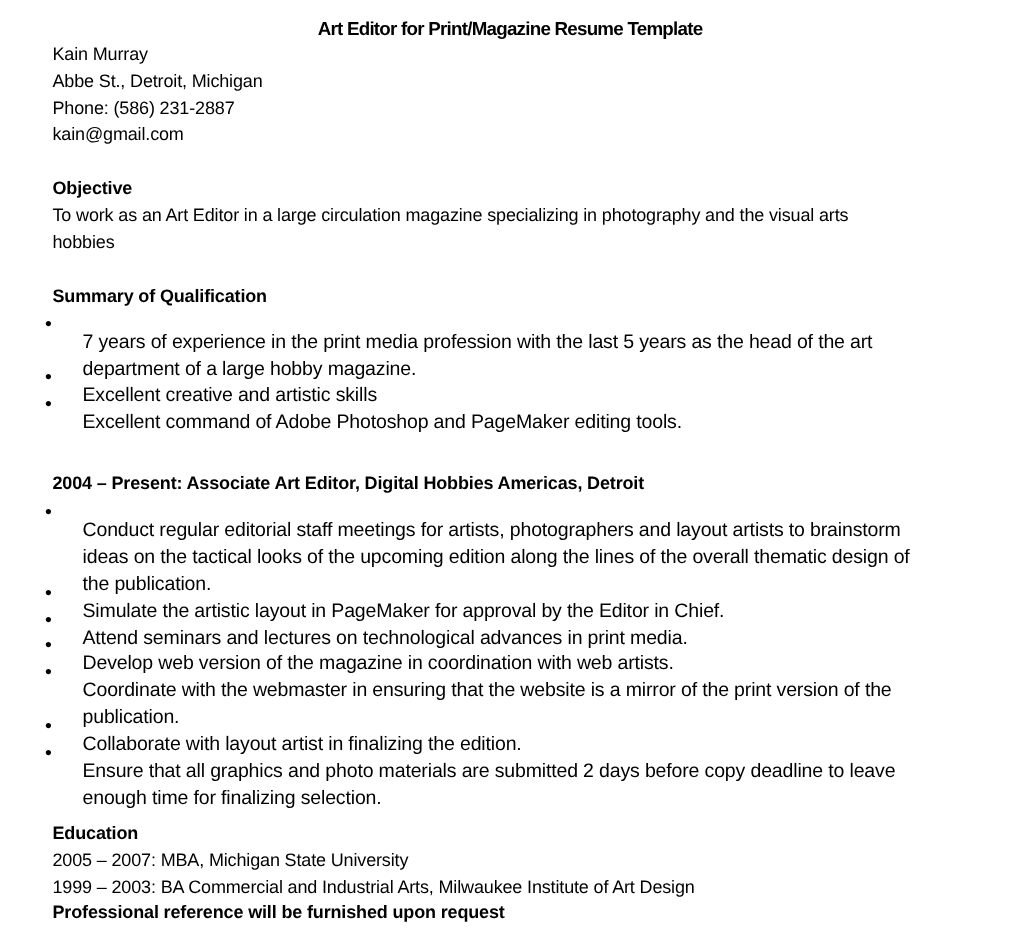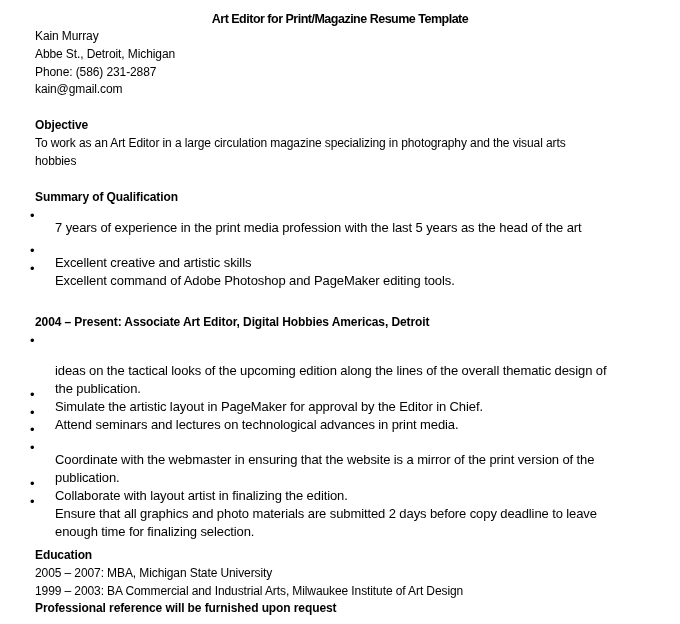--- a/index.html
+++ b/index.html
@@ -39,38 +39,41 @@
   <div class="line" style="top:81px">kain@gmail.com</div>
 
   <div class="line bold" style="top:117px">Objective</div>
   <div class="line" style="top:135px">To work as an Art Editor in a large circulation magazine specializing in photography and the visual arts</div>
   <div class="line" style="top:153px">hobbies</div>
 
   <div class="line bold" style="top:189px">Summary of Qualification</div>
 
   <div class="bullet" style="top:207px">•</div>
   <div class="btext" style="top:207px">7 years of experience in the print media profession with the last 5 years as the head of the art</div>
+  <div class="btext" style="top:225px">department of a large hobby magazine.</div>
   <div class="bullet" style="top:242px">•</div>
   <div class="btext" style="top:242px">Excellent creative and artistic skills</div>
   <div class="bullet" style="top:260px">•</div>
   <div class="btext" style="top:260px">Excellent command of Adobe Photoshop and PageMaker editing tools.</div>
 
   <div class="line bold" style="top:314px">2004 – Present:  Associate Art Editor, Digital Hobbies Americas, Detroit</div>
 
   <div class="bullet" style="top:332px">•</div>
+  <div class="btext" style="top:332px">Conduct regular editorial staff meetings for artists, photographers and layout artists to brainstorm</div>
   <div class="btext" style="top:350px">ideas on the tactical looks of the upcoming edition along the lines of the overall thematic design of</div>
   <div class="btext" style="top:368px">the publication.</div>
 
   <div class="bullet" style="top:386px">•</div>
   <div class="btext" style="top:386px">Simulate the artistic layout in PageMaker for approval by the Editor in Chief.</div>
 
   <div class="bullet" style="top:404px">•</div>
   <div class="btext" style="top:404px">Attend seminars and lectures on technological advances in print media.</div>
 
   <div class="bullet" style="top:421px">•</div>
+  <div class="btext" style="top:421px">Develop web version of the magazine in coordination with web artists.</div>
 
   <div class="bullet" style="top:439px">•</div>
   <div class="btext" style="top:439px">Coordinate with the webmaster in ensuring that the website is a mirror of the print version of the</div>
   <div class="btext" style="top:457px">publication.</div>
 
   <div class="bullet" style="top:475px">•</div>
   <div class="btext" style="top:475px">Collaborate with layout artist in finalizing the edition.</div>
 
   <div class="bullet" style="top:493px">•</div>
   <div class="btext" style="top:493px">Ensure that all graphics and photo materials are submitted 2 days before copy deadline to leave</div>

